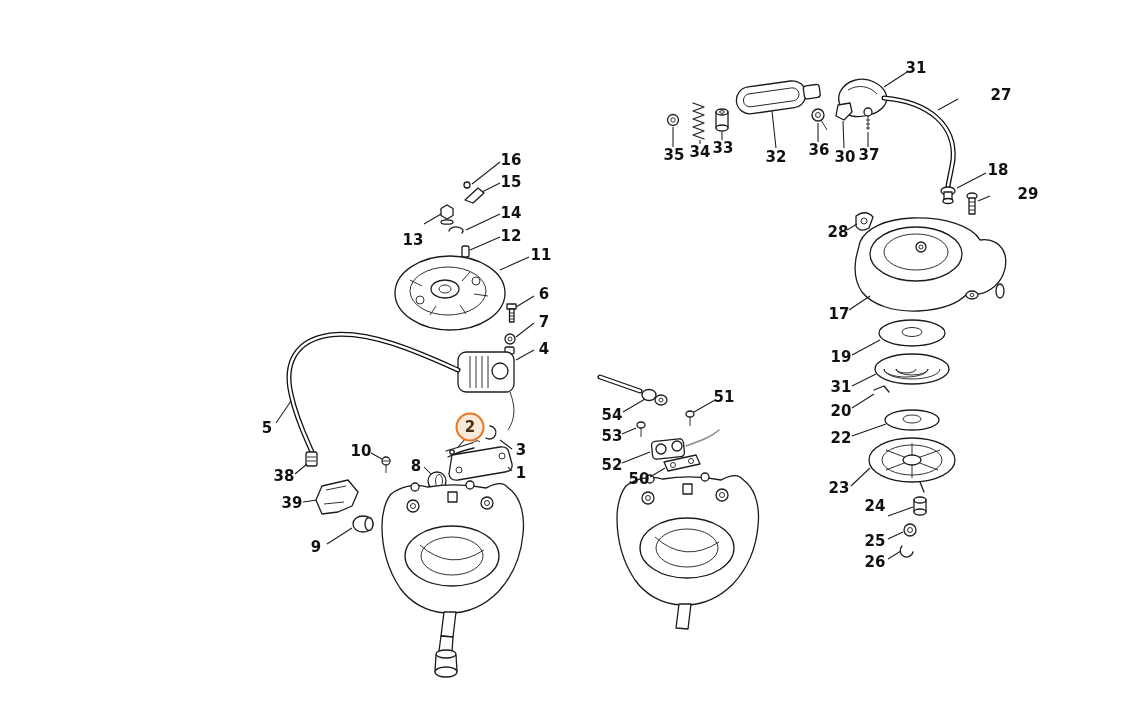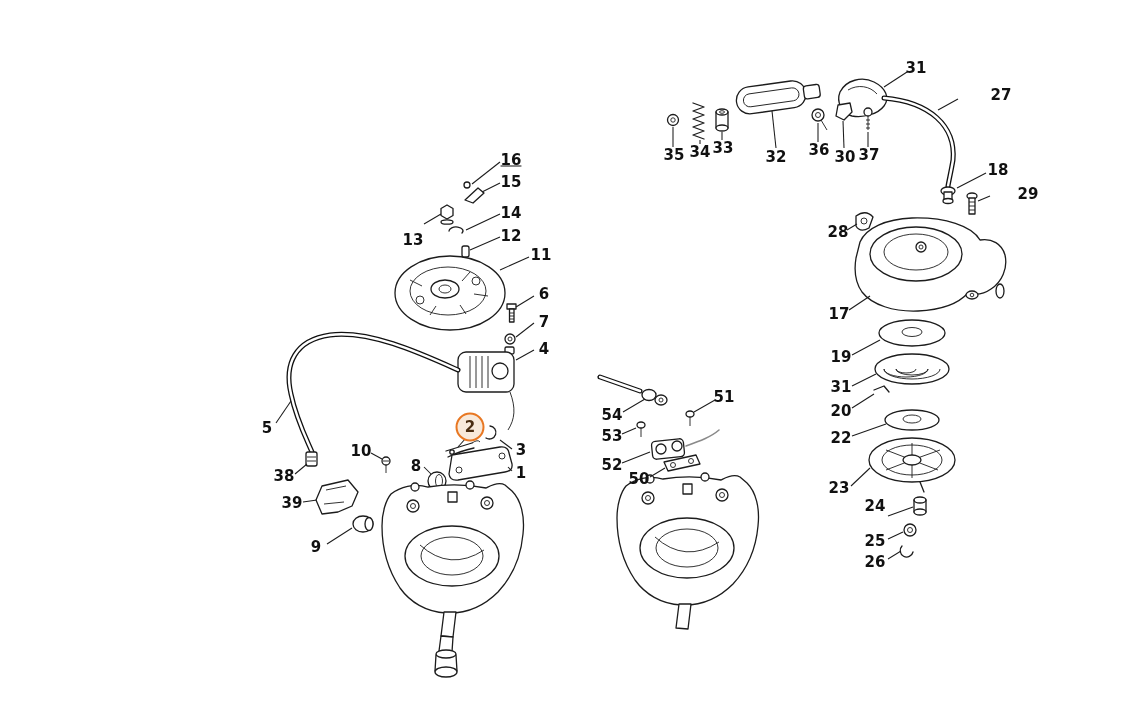--- a/index.html
+++ b/index.html
@@ -349,21 +349,21 @@
       <path d="M 852 408 L 874 394"></path>
       <path d="M 852 436 L 886 424"></path>
       <path d="M 851 486 L 870 468"></path>
       <path d="M 888 516 L 913 507"></path>
       <path d="M 888 539 L 903 532"></path>
       <path d="M 888 559 L 901 551"></path>
     </g>
   </svg>
 
   <div class="callout-layer">
-      <div class="callout" style="left: 511px; top: 160px; text-decoration: underline;">16</div>
+      <div class="callout" style="left: 511px; top: 160px;">16</div>
       <div class="callout" style="left: 511px; top: 182px;">15</div>
       <div class="callout" style="left: 413px; top: 227px; margin-top: 13px;">13</div>
       <div class="callout" style="left: 511px; top: 213px;">14</div>
       <div class="callout" style="left: 511px; top: 236px;">12</div>
       <div class="callout" style="left: 541px; top: 255px;">11</div>
       <div class="callout" style="left: 544px; top: 294px;">6</div>
       <div class="callout" style="left: 544px; top: 322px;">7</div>
       <div class="callout" style="left: 544px; top: 349px;">4</div>
       <div class="callout" style="left: 267px; top: 428px;">5</div>
       <div class="callout highlighted" style="left: 470px; top: 427px; border-color: rgb(232, 119, 34);">2</div>

